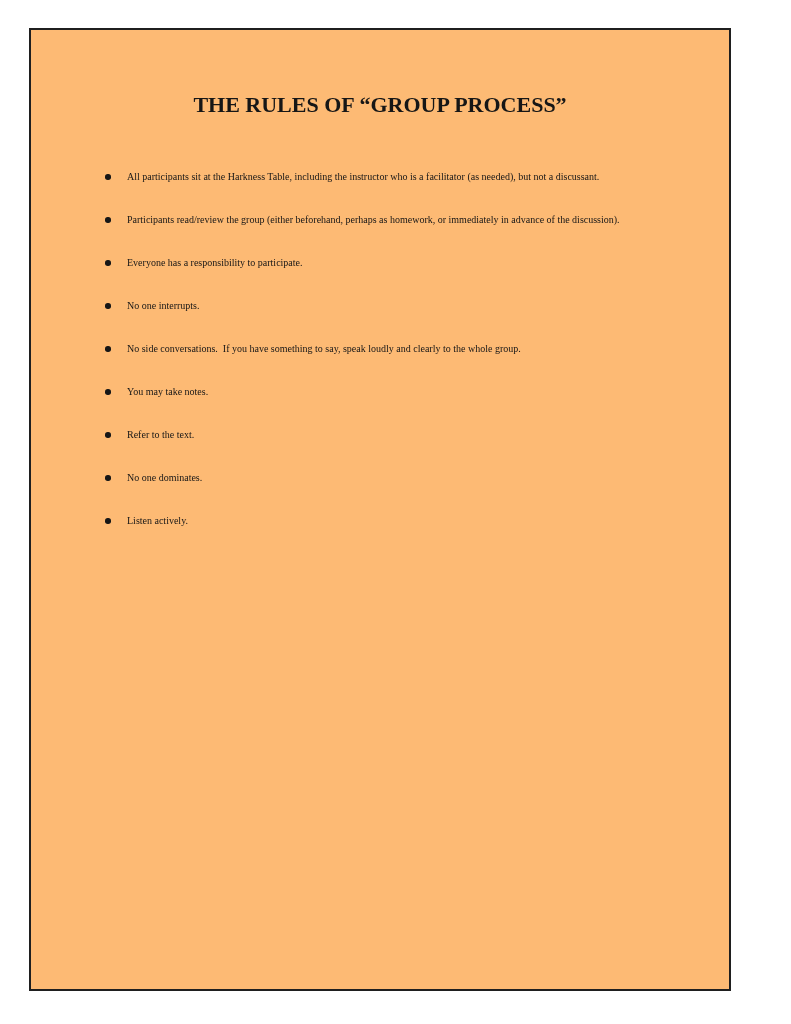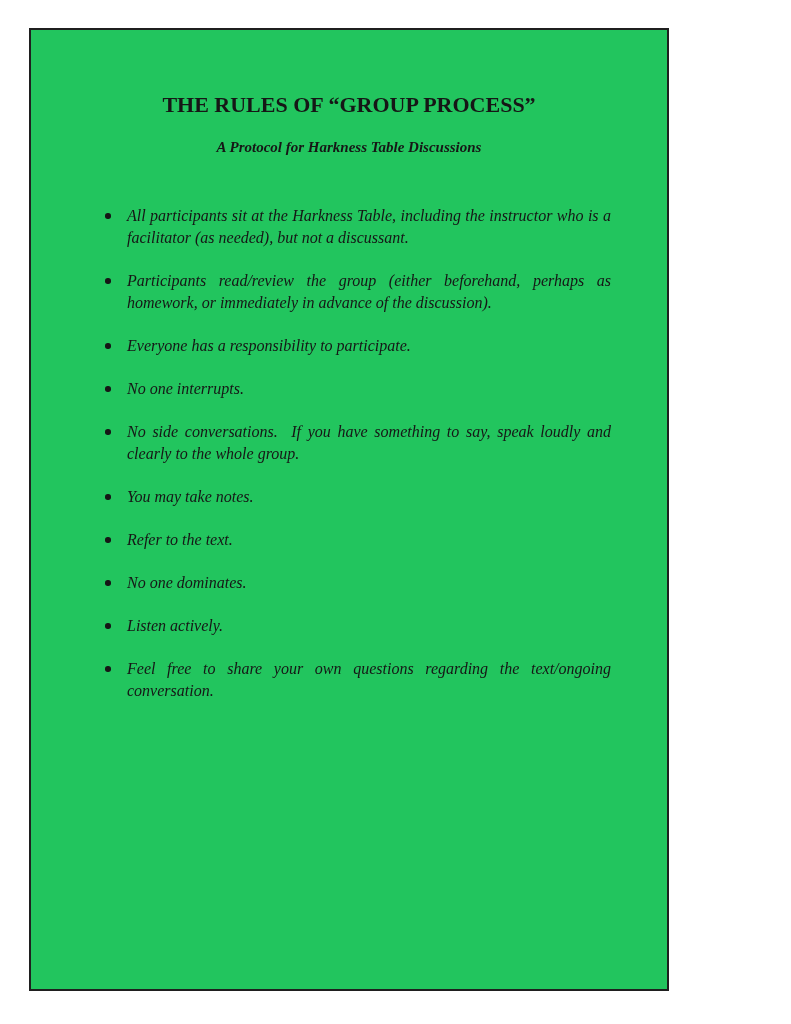--- a/index.html
+++ b/index.html
@@ -13,24 +13,24 @@
     position: relative;
     width: 791px;
     height: 1024px;
     background: #ffffff;
     overflow: hidden;
   }
   .page-border {
     position: absolute;
     left: 29px;
     top: 28px;
-    width: 640px;
+    width: 702px;
     height: 963px;
     border: 2px solid #1f1f1f;
-    background: #22c55e;
+    background: #fdba74;
   }
   .doc-title {
     margin-top: 63px;
     text-align: center;
     font-size: 22px;
     line-height: 24px;
     font-weight: bold;
     color: #161616;
   }
   .doc-subtitle {
@@ -56,37 +56,35 @@
     flex: 0 0 auto;
     width: 5.5px;
     height: 5.5px;
     border-radius: 50%;
     background: #161616;
     margin: 8px 0 0 0;
   }
   .rule-text {
     flex: 1 1 auto;
     margin-left: 16.5px;
-    font-size: 16px;
+    font-size: 10px;
     line-height: 22px;
     color: #161616;
     text-align: justify;
     hyphens: none;
-    font-style: italic;
   }
 </style>
 </head>
 <body>
 
 <div class="page">
   <div class="page-border">
 
     <h1 class="doc-title">THE RULES OF “GROUP PROCESS”</h1>
 
-    <h2 class="doc-subtitle">A Protocol for Harkness Table Discussions</h2>
 
     <div class="rules">
 
       <div class="rule">
         <span class="bullet"></span>
         <span class="rule-text">All participants sit at the Harkness Table, including the instructor who is a facilitator (as needed), but not a discussant.</span>
       </div>
 
       <div class="rule">
         <span class="bullet"></span>
@@ -123,22 +121,18 @@
         <span class="rule-text">No one dominates.</span>
       </div>
 
 
 
       <div class="rule">
         <span class="bullet"></span>
         <span class="rule-text">Listen actively.</span>
       </div>
 
-      <div class="rule">
-        <span class="bullet"></span>
-        <span class="rule-text">Feel free to share your own questions regarding the text/ongoing conversation.</span>
-      </div>
 
 
 
     </div>
   </div>
 </div>
 
 </body></html>

